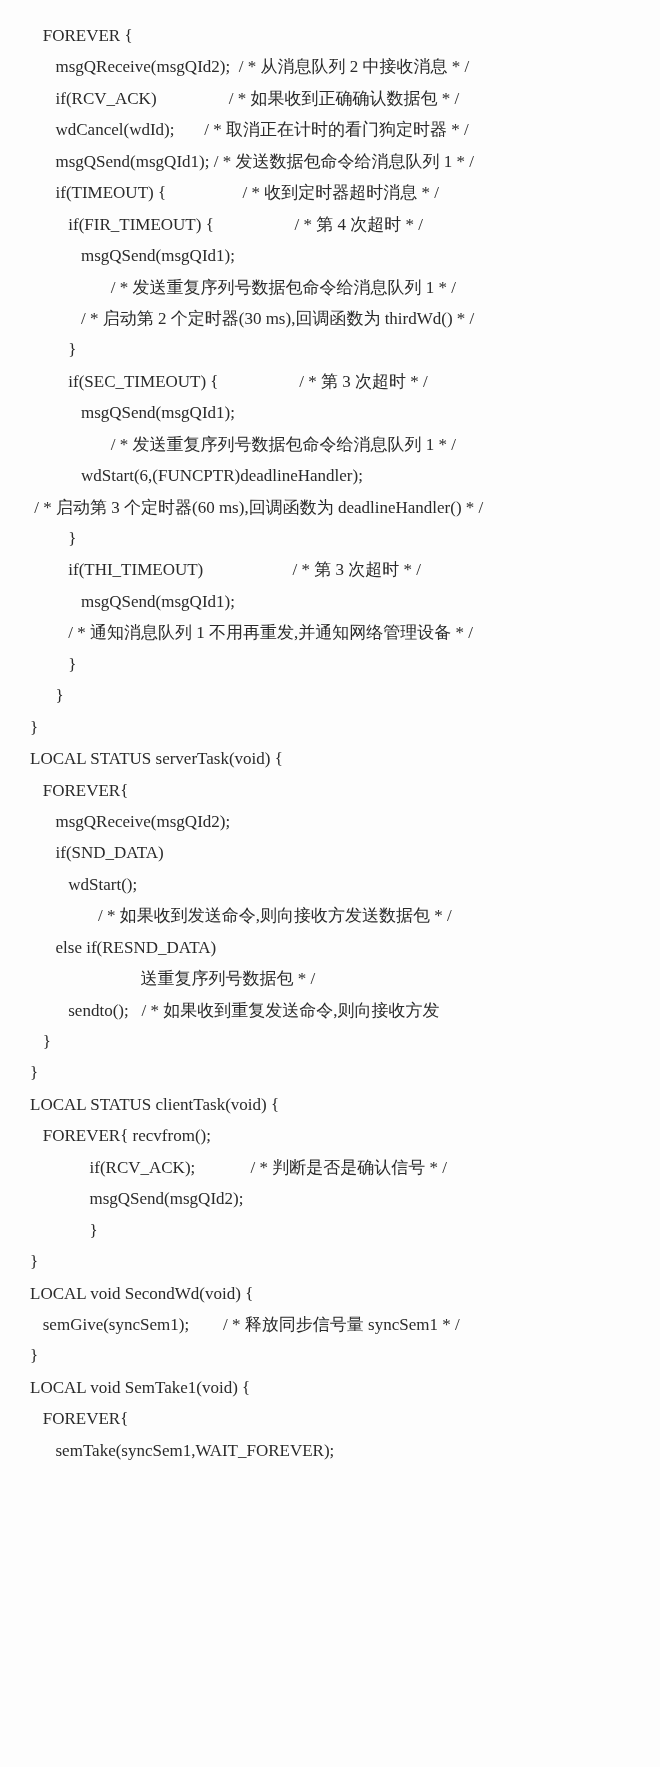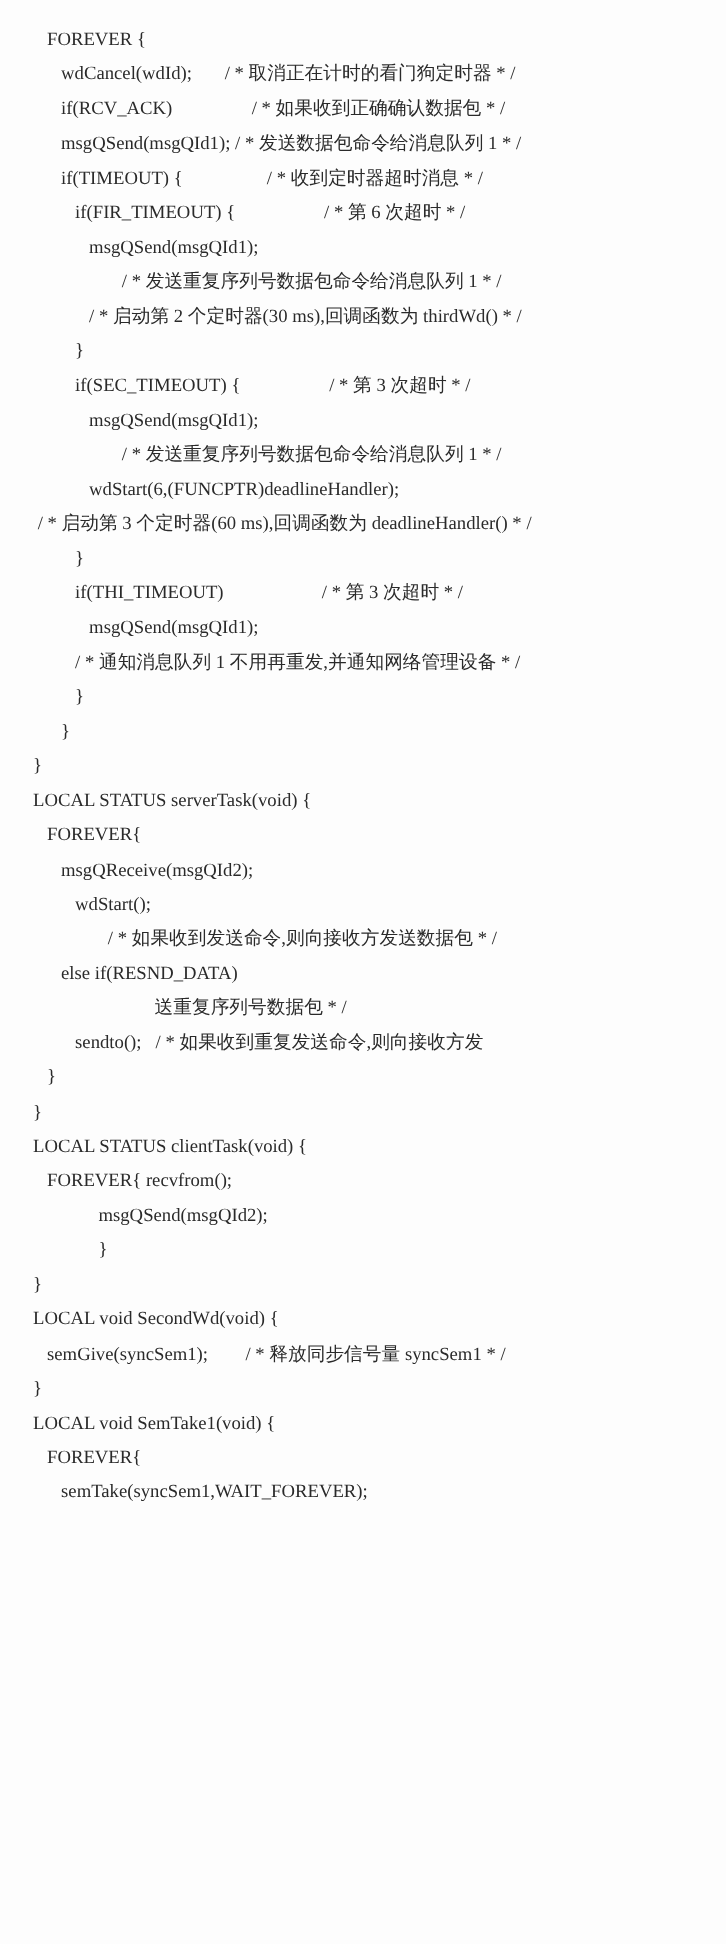--- a/index.html
+++ b/index.html
@@ -16,53 +16,56 @@
   .line {
     white-space: pre;
     font-family: Liberation Serif, serif;
   }
 </style>
 </head>
 <body>
 
 <div id="code-container">
     <div class="line">   FOREVER {</div>
+    <div class="line">      msgQReceive(msgQId2);  / * 从消息队列 2 中接收消息 * /</div>
+    <div class="line">      if(RCV_ACK)                 / * 如果收到正确确认数据包 * /</div>
     <div class="line">      wdCancel(wdId);       / * 取消正在计时的看门狗定时器 * /</div>
-    <div class="line">      if(RCV_ACK)                 / * 如果收到正确确认数据包 * /</div>
     <div class="line">      msgQSend(msgQId1); / * 发送数据包命令给消息队列 1 * /</div>
     <div class="line">      if(TIMEOUT) {                  / * 收到定时器超时消息 * /</div>
-    <div class="line">         if(FIR_TIMEOUT) {                   / * 第 6 次超时 * /</div>
+    <div class="line">         if(FIR_TIMEOUT) {                   / * 第 4 次超时 * /</div>
     <div class="line">            msgQSend(msgQId1);</div>
     <div class="line">                   / * 发送重复序列号数据包命令给消息队列 1 * /</div>
     <div class="line">            / * 启动第 2 个定时器(30 ms),回调函数为 thirdWd() * /</div>
     <div class="line">         }</div>
     <div class="line">         if(SEC_TIMEOUT) {                   / * 第 3 次超时 * /</div>
     <div class="line">            msgQSend(msgQId1);</div>
     <div class="line">                   / * 发送重复序列号数据包命令给消息队列 1 * /</div>
     <div class="line">            wdStart(6,(FUNCPTR)deadlineHandler);</div>
     <div class="line"> / * 启动第 3 个定时器(60 ms),回调函数为 deadlineHandler() * /</div>
     <div class="line">         }</div>
     <div class="line">         if(THI_TIMEOUT)                     / * 第 3 次超时 * /</div>
     <div class="line">            msgQSend(msgQId1);</div>
     <div class="line">         / * 通知消息队列 1 不用再重发,并通知网络管理设备 * /</div>
     <div class="line">         }</div>
     <div class="line">      }</div>
     <div class="line">}</div>
     <div class="line">LOCAL STATUS serverTask(void) {</div>
     <div class="line">   FOREVER{</div>
     <div class="line">      msgQReceive(msgQId2);</div>
+    <div class="line">      if(SND_DATA)</div>
     <div class="line">         wdStart();</div>
     <div class="line">                / * 如果收到发送命令,则向接收方发送数据包 * /</div>
     <div class="line">      else if(RESND_DATA)</div>
     <div class="line">                          送重复序列号数据包 * /</div>
     <div class="line">         sendto();   / * 如果收到重复发送命令,则向接收方发</div>
     <div class="line">   }</div>
     <div class="line">}</div>
     <div class="line">LOCAL STATUS clientTask(void) {</div>
     <div class="line">   FOREVER{ recvfrom();</div>
+    <div class="line">              if(RCV_ACK);             / * 判断是否是确认信号 * /</div>
     <div class="line">              msgQSend(msgQId2);</div>
     <div class="line">              }</div>
     <div class="line">}</div>
     <div class="line">LOCAL void SecondWd(void) {</div>
     <div class="line">   semGive(syncSem1);        / * 释放同步信号量 syncSem1 * /</div>
     <div class="line">}</div>
     <div class="line">LOCAL void SemTake1(void) {</div>
     <div class="line">   FOREVER{</div>
     <div class="line">      semTake(syncSem1,WAIT_FOREVER);</div>
   </div>

